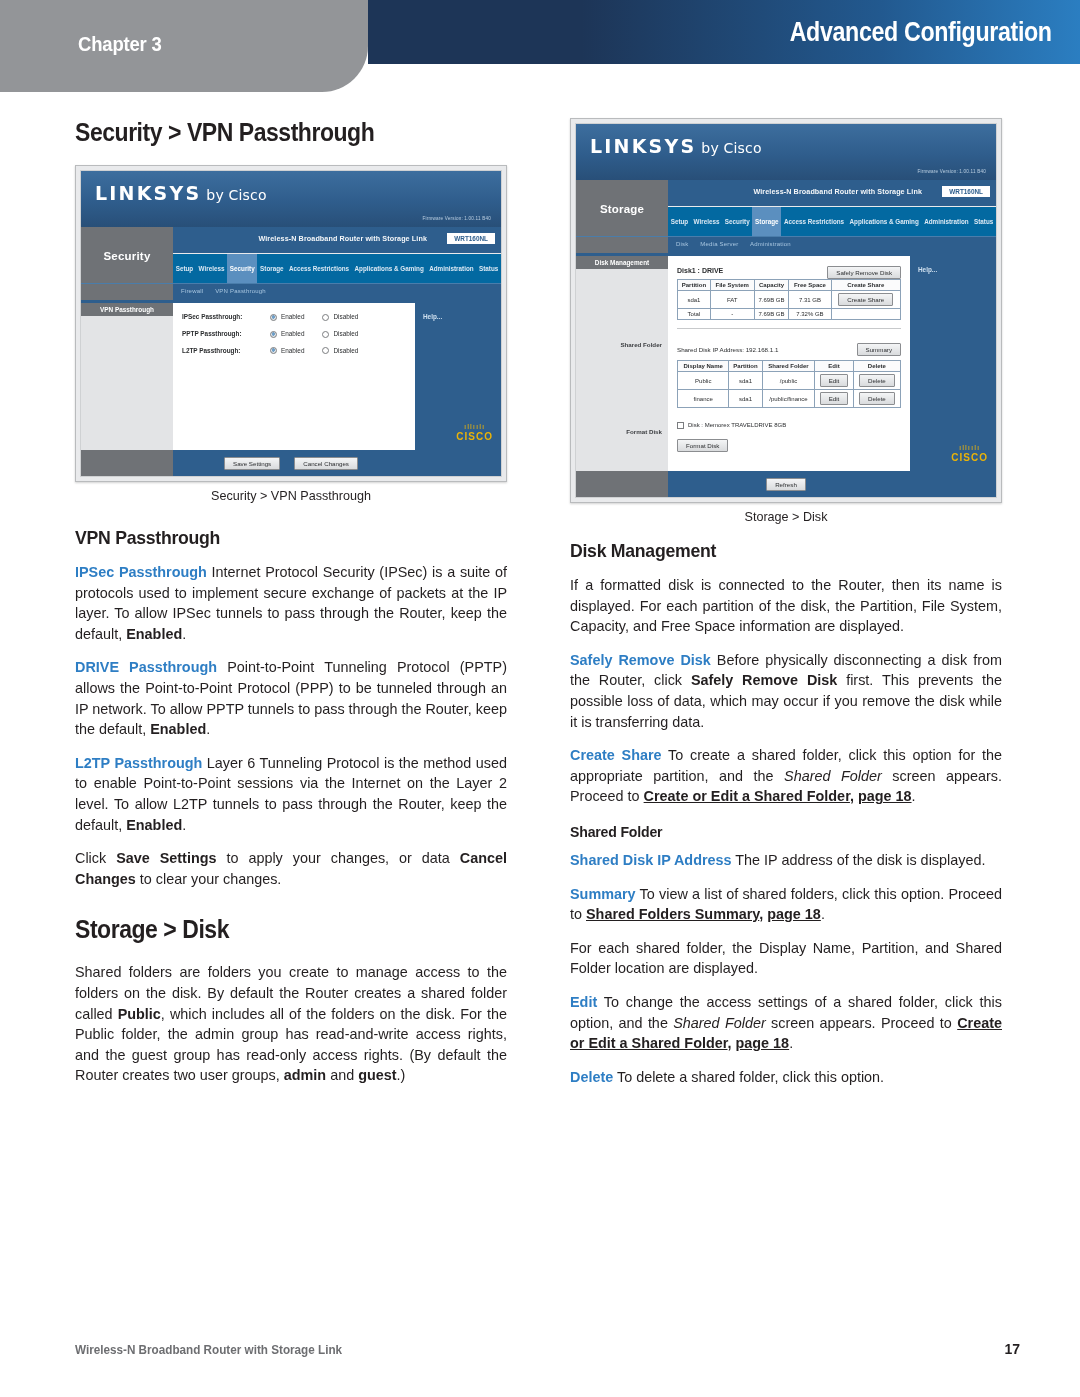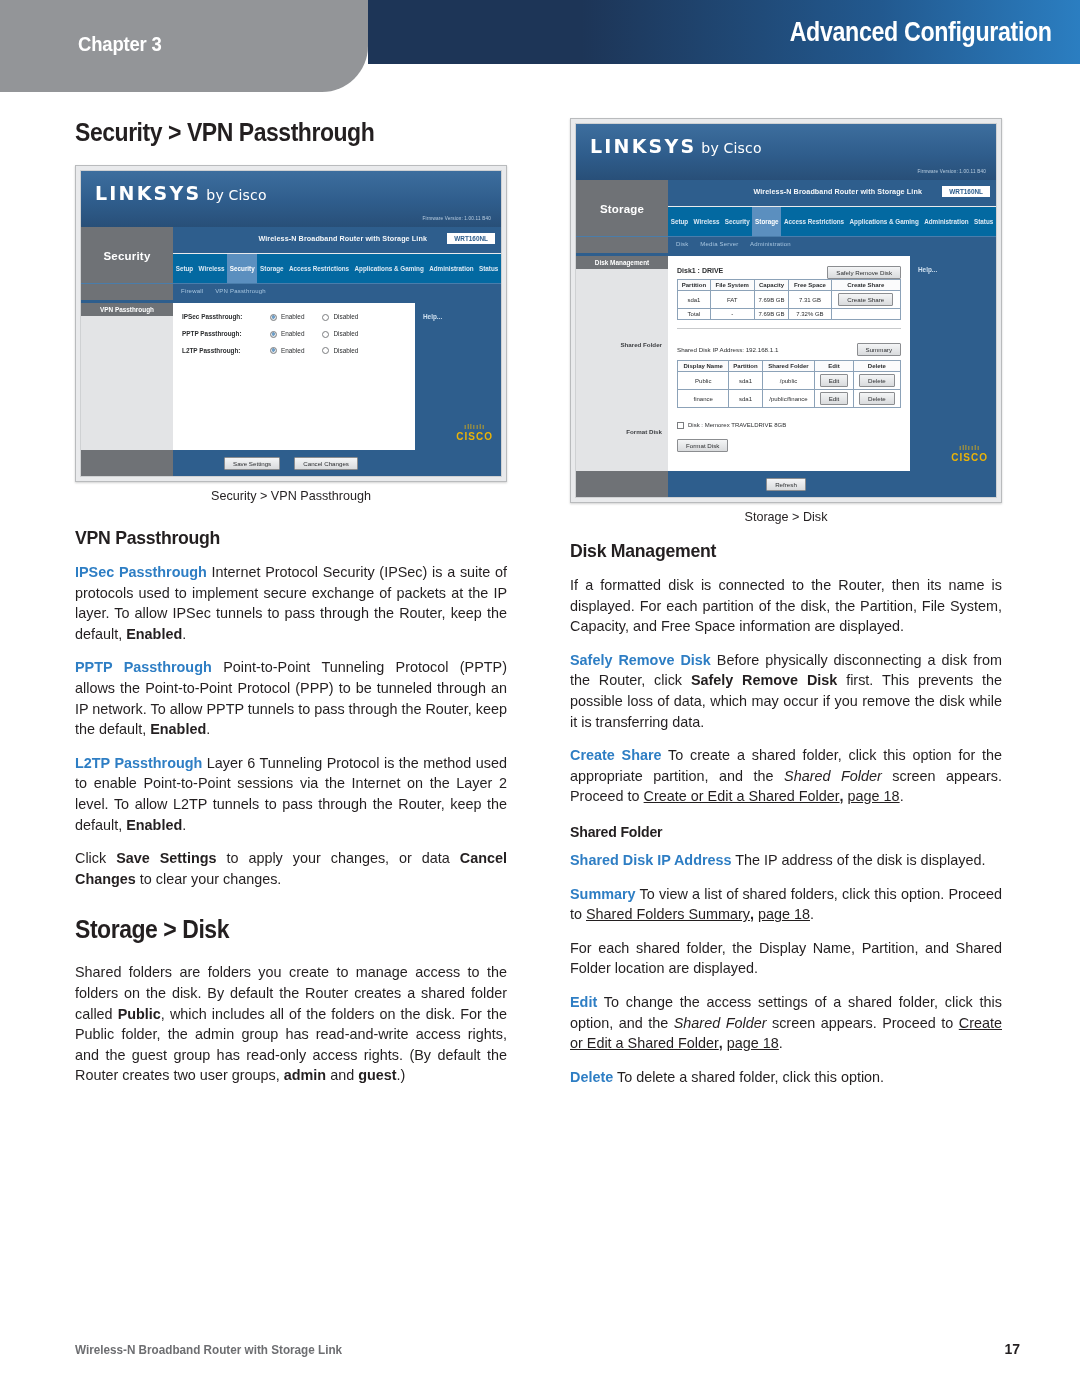--- a/index.html
+++ b/index.html
@@ -58,21 +58,21 @@
     transform: scaleX(0.94); transform-origin: left center;
   }
   p.body {
     font-size: 14.4px; line-height: 1.43; text-align: justify;
     margin-bottom: 13px; color: #231f20;
     hyphens: none;
   }
   .blue { color: #2e7ec4; font-weight: bold; }
   .bold { font-weight: bold; }
   .ital { font-style: italic; }
-  .xref { font-weight: normal; text-decoration: underline; }
+  .xref { font-weight: bold; text-decoration: underline; }
 
   
   .figure { margin-bottom: 6px; }
   .fig-caption {
     font-size: 12.6px; text-align: center; color: #231f20;
     margin-top: 7px; margin-bottom: 16px;
   }
 
   
   .ui {
@@ -296,21 +296,21 @@
           </div>
         </div>
       </div>
       <div class="fig-caption">Security &gt; VPN Passthrough</div>
     </div>
 
     <h2 class="sub">VPN Passthrough</h2>
 
     <p class="body"><span class="blue">IPSec Passthrough</span><span> Internet Protocol Security (IPSec) is a suite of protocols used to implement secure exchange of packets at the IP layer. To allow IPSec tunnels to pass through the Router, keep the default, </span><span class="bold">Enabled</span><span>.</span></p>
 
-    <p class="body"><span class="blue">PPTP Passthrough</span><span> Point-to-Point Tunneling Protocol (PPTP) allows the Point-to-Point Protocol (PPP) to be tunneled through an IP network. To allow PPTP tunnels to pass through the Router, keep the default, </span><span class="bold">Enabled</span><span>.</span></p>
+    <p class="body"><span class="blue">DRIVE Passthrough</span><span> Point-to-Point Tunneling Protocol (PPTP) allows the Point-to-Point Protocol (PPP) to be tunneled through an IP network. To allow PPTP tunnels to pass through the Router, keep the default, </span><span class="bold">Enabled</span><span>.</span></p>
 
     <p class="body"><span class="blue">L2TP Passthrough</span><span> Layer 6 Tunneling Protocol is the method used to enable Point-to-Point sessions via the Internet on the Layer 2 level. To allow L2TP tunnels to pass through the Router, keep the default, </span><span class="bold">Enabled</span><span>.</span></p>
 
     <p class="body"><span>Click </span><span class="bold">Save Settings</span><span> to apply your changes, or data </span><span class="bold">Cancel Changes</span><span> to clear your changes.</span></p>
 
     <h1 class="section" style="margin-top:26px;">Storage &gt; Disk</h1>
 
 
 
     <p class="body"><span>Shared folders are folders you create to manage access to the folders on the disk. By default the Router creates a shared folder called </span><span class="bold">Public</span><span>, which includes all of the folders on the disk. For the Public folder, the admin group has read-and-write access rights, and the guest group has read-only access rights. (By default the Router creates two user groups, </span><span class="bold">admin</span><span> and </span><span class="bold">guest</span><span>.)</span></p>

